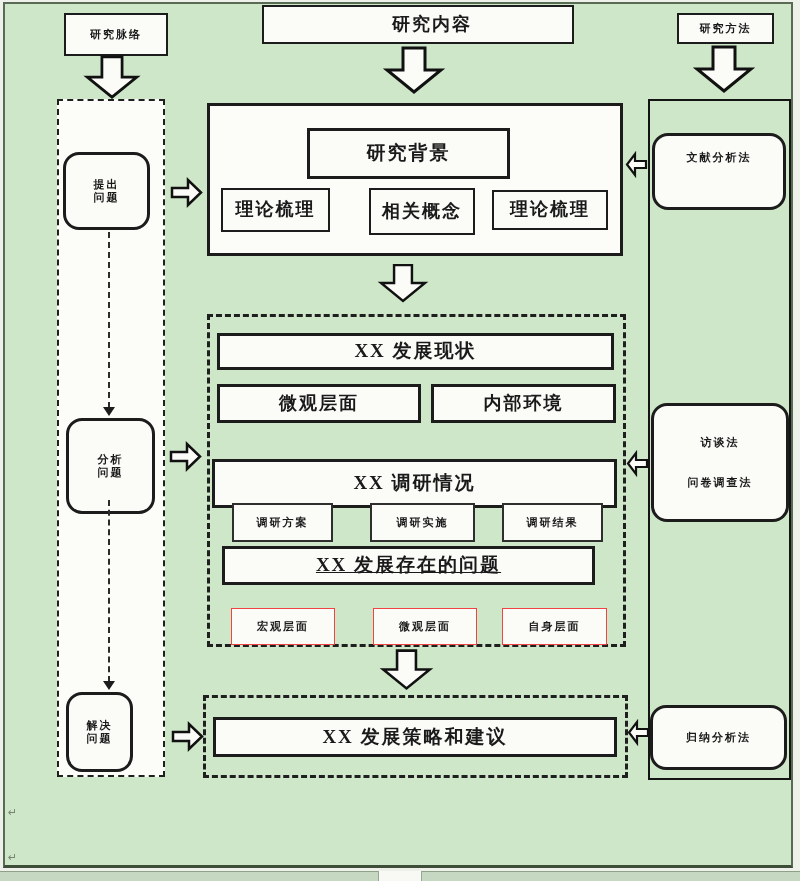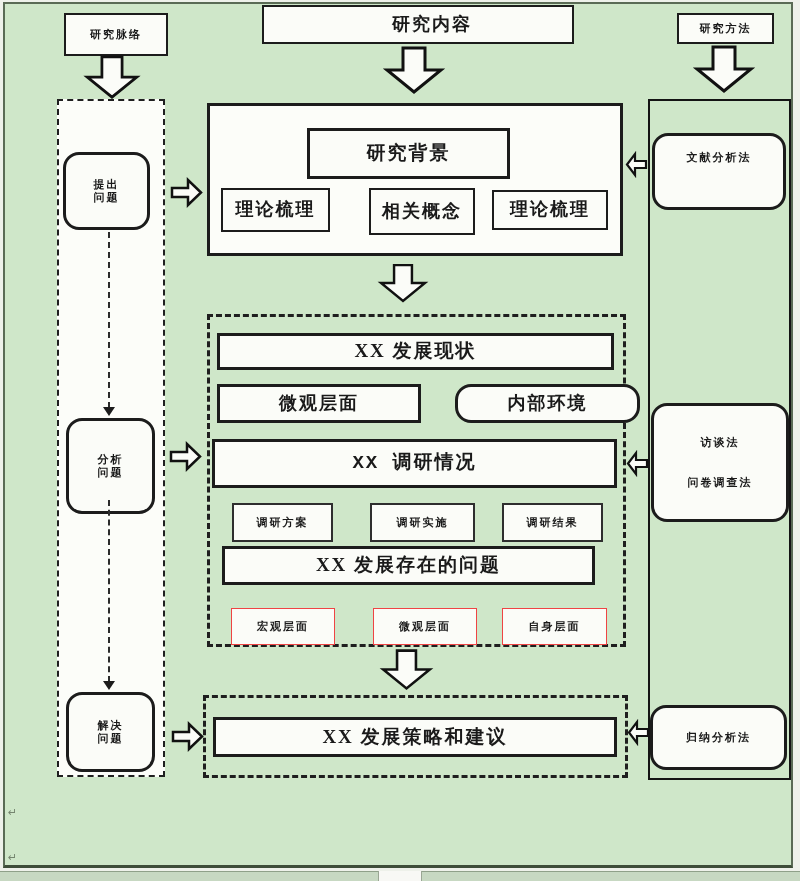--- a/index.html
+++ b/index.html
@@ -72,21 +72,21 @@
       <span>提出</span>
       <span>问题</span>
     </div>
 </div>
 <div class="box rbox twoline f17" style="left:66px;top:418px;width:89px;height:96px;">
   <div>
       <span>分析</span>
       <span>问题</span>
     </div>
 </div>
-<div class="box rbox twoline f17" style="left:66px;top:692px;width:89px;height:80px;">
+<div class="box rbox twoline f17" style="left:66px;top:692px;width:67px;height:80px;">
   <div>
       <span>解决</span>
       <span>问题</span>
     </div>
 </div>
 
 <div class="dashline" style="left:108px;top:232px;height:176px;"></div>
 <div class="ahead" style="left:103px;top:407px;"></div>
 <div class="dashline" style="left:108px;top:500px;height:182px;"></div>
 <div class="ahead" style="left:103px;top:681px;"></div>
@@ -116,28 +116,28 @@
 <div class="abs" style="left:377px;top:258px;">
   <svg width="52" height="50" viewBox="0 0 64 48">
       <polygon points="21,2 43,2 43,24 59,24 32,46 5,24 21,24" fill="#fbfcf8" stroke="#111" stroke-width="3"></polygon>
     </svg>
 </div>
 
 <div class="dashpanel" style="left:207px;top:314px;width:419px;height:333px;"></div>
 
 <div class="box b25 f19" style="left:217px;top:333px;width:397px;height:37px;">XX 发展现状</div>
 <div class="box b25 f18" style="left:217px;top:384px;width:204px;height:39px;">微观层面</div>
-<div class="box b25 f18" style="left:455px;top:384px;width:185px;height:39px;border-radius:16px;">内部环境</div>
-<div class="box b25 f19" style="left:212px;top:439px;width:405px;height:49px;font-family:Liberation Mono, monospace;">XX 调研情况</div>
+<div class="box b25 f18" style="left:431px;top:384px;width:185px;height:39px;">内部环境</div>
+<div class="box b25 f19" style="left:212px;top:459px;width:405px;height:49px;">XX 调研情况</div>
 
 <div class="box mid f17" style="left:232px;top:503px;width:101px;height:39px;">调研方案</div>
 <div class="box mid f17" style="left:370px;top:503px;width:105px;height:39px;">调研实施</div>
 <div class="box mid f17" style="left:502px;top:503px;width:101px;height:39px;">调研结果</div>
 
-<div class="box b25 f19" style="left:222px;top:546px;width:373px;height:39px;">XX 发展存在的问题</div>
+<div class="box b25 f19" style="left:222px;top:546px;width:373px;height:39px;text-decoration:underline;">XX 发展存在的问题</div>
 
 <div class="box gray f17" style="left:231px;top:608px;width:104px;height:37px;">宏观层面</div>
 <div class="box gray f17" style="left:373px;top:608px;width:104px;height:37px;">微观层面</div>
 <div class="box gray f17" style="left:502px;top:608px;width:105px;height:37px;">自身层面</div>
 
 <div class="abs" style="left:379px;top:647px;">
   <svg width="55" height="45" viewBox="0 0 64 48">
       <polygon points="21,2 43,2 43,24 59,24 32,46 5,24 21,24" fill="#fbfcf8" stroke="#111" stroke-width="3"></polygon>
     </svg>
 </div>

